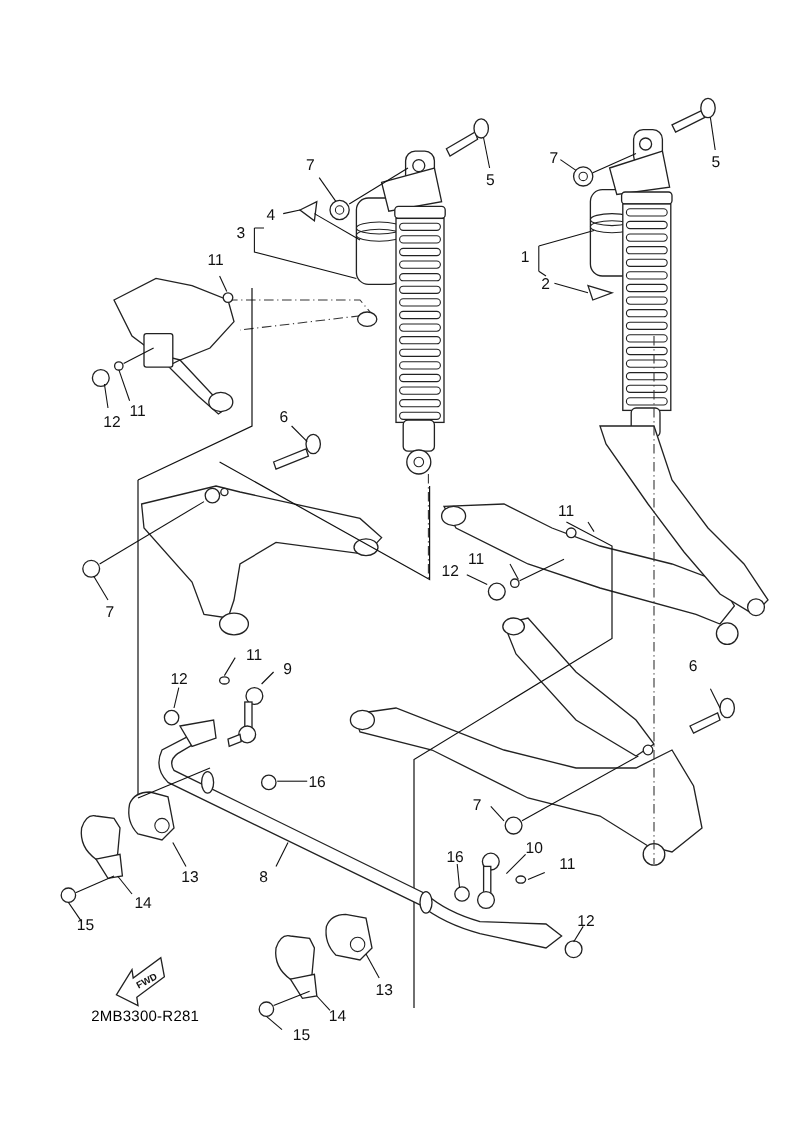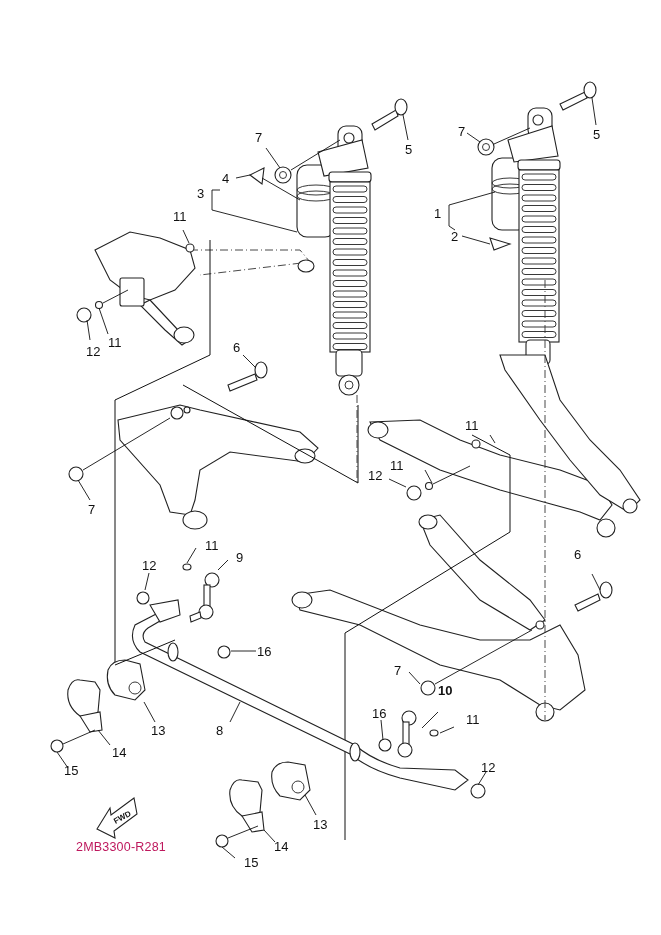--- a/index.html
+++ b/index.html
@@ -1,20 +1,20 @@
 <!DOCTYPE html>
 <html><head>
 <meta charset="utf-8">
 <style>
   html, body { margin: 0; padding: 0; background: #ffffff; }
   body { width: 661px; height: 935px; position: relative; overflow: hidden;
          font-family: "Liberation Sans", sans-serif; }
   #diagram { position: absolute; left: 0; top: 0; width: 661px; height: 935px; }
   .lbl { position: absolute; font-size: 13px; color: #111; line-height: 1; white-space: nowrap; }
-  .code { position: absolute; font-size: 12.5px; color: #be185d; letter-spacing: 0.2px; }
+  .code { position: absolute; font-size: 12.5px; color: #000000; letter-spacing: 0.2px; }
   svg .part { fill: #fff; stroke: #222; stroke-width: 1.1; }
   svg .thin { fill: none; stroke: #222; stroke-width: 0.9; }
   svg .lead { fill: none; stroke: #111; stroke-width: 0.9; }
   svg .dash { fill: none; stroke: #333; stroke-width: 0.9; stroke-dasharray: 8 3 1 3; }
   svg .frame { fill: none; stroke: #111; stroke-width: 1; }
 </style>
 </head>
 <body>
 
 <div id="diagram">
@@ -266,21 +266,21 @@
 <span class="lbl" style="left:405px;top:143px;">5</span>
 <span class="lbl" style="left:593px;top:128px;">5</span>
 <span class="lbl" style="left:233px;top:341px;">6</span>
 <span class="lbl" style="left:574px;top:548px;">6</span>
 <span class="lbl" style="left:255px;top:131px;">7</span>
 <span class="lbl" style="left:458px;top:125px;">7</span>
 <span class="lbl" style="left:88px;top:503px;">7</span>
 <span class="lbl" style="left:394px;top:664px;">7</span>
 <span class="lbl" style="left:216px;top:724px;">8</span>
 <span class="lbl" style="left:236px;top:551px;">9</span>
-<span class="lbl" style="left:438px;top:684px;font-weight:bold;">10</span>
+<span class="lbl" style="left:438px;top:700px;">10</span>
 <span class="lbl" style="left:173px;top:210px;">11</span>
 <span class="lbl" style="left:108px;top:336px;">11</span>
 <span class="lbl" style="left:465px;top:419px;">11</span>
 <span class="lbl" style="left:390px;top:459px;">11</span>
 <span class="lbl" style="left:205px;top:539px;">11</span>
 <span class="lbl" style="left:466px;top:713px;">11</span>
 <span class="lbl" style="left:86px;top:345px;">12</span>
 <span class="lbl" style="left:368px;top:469px;">12</span>
 <span class="lbl" style="left:142px;top:559px;">12</span>
 <span class="lbl" style="left:481px;top:761px;">12</span>

